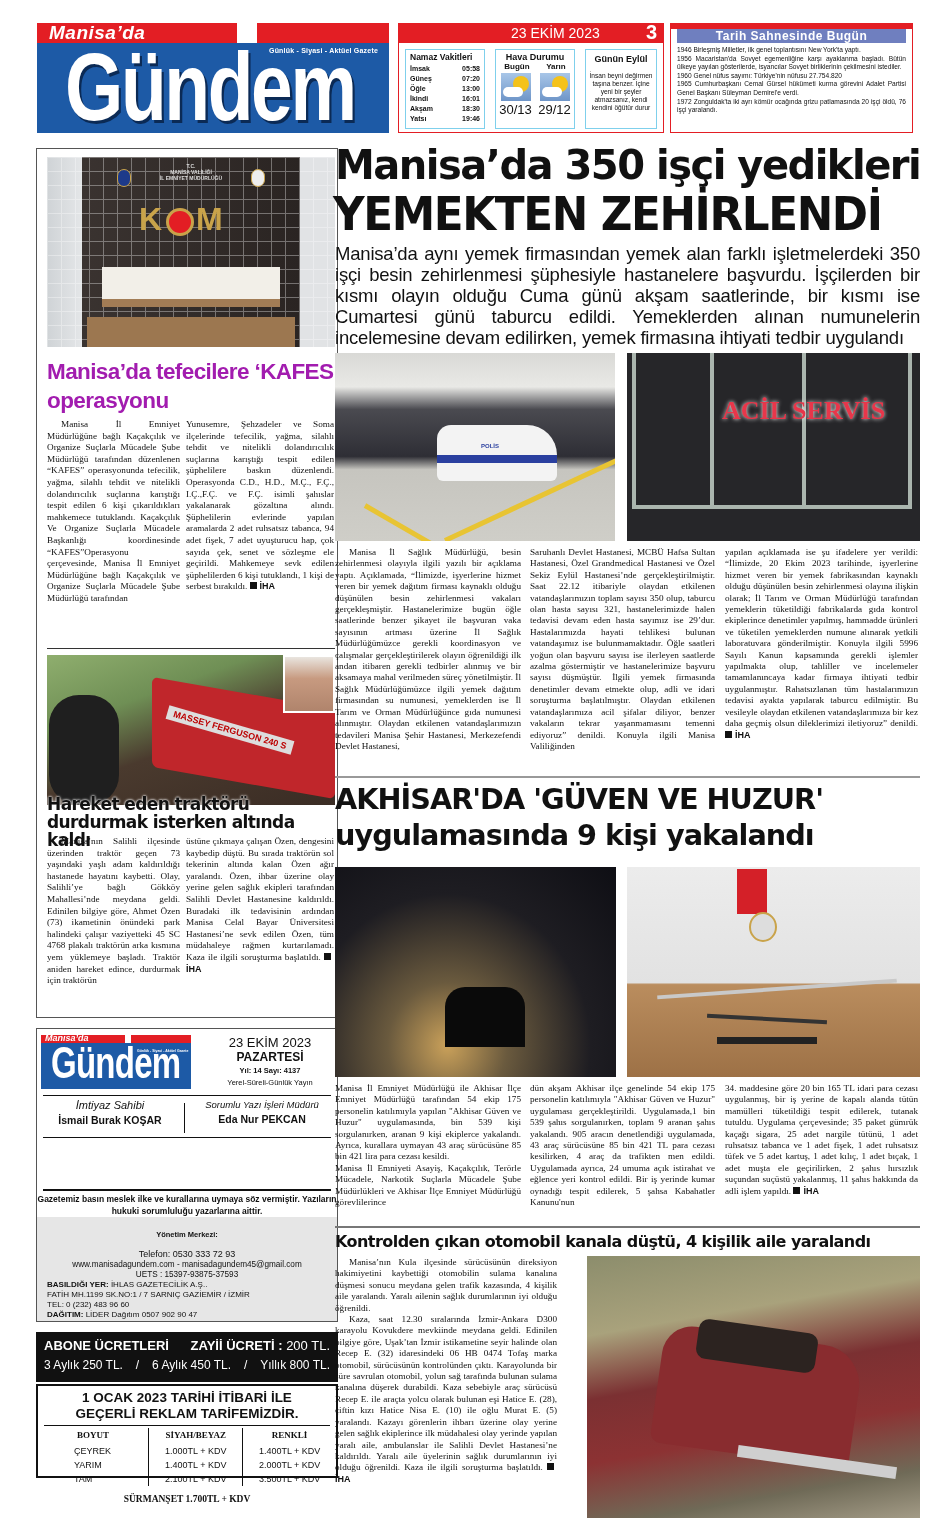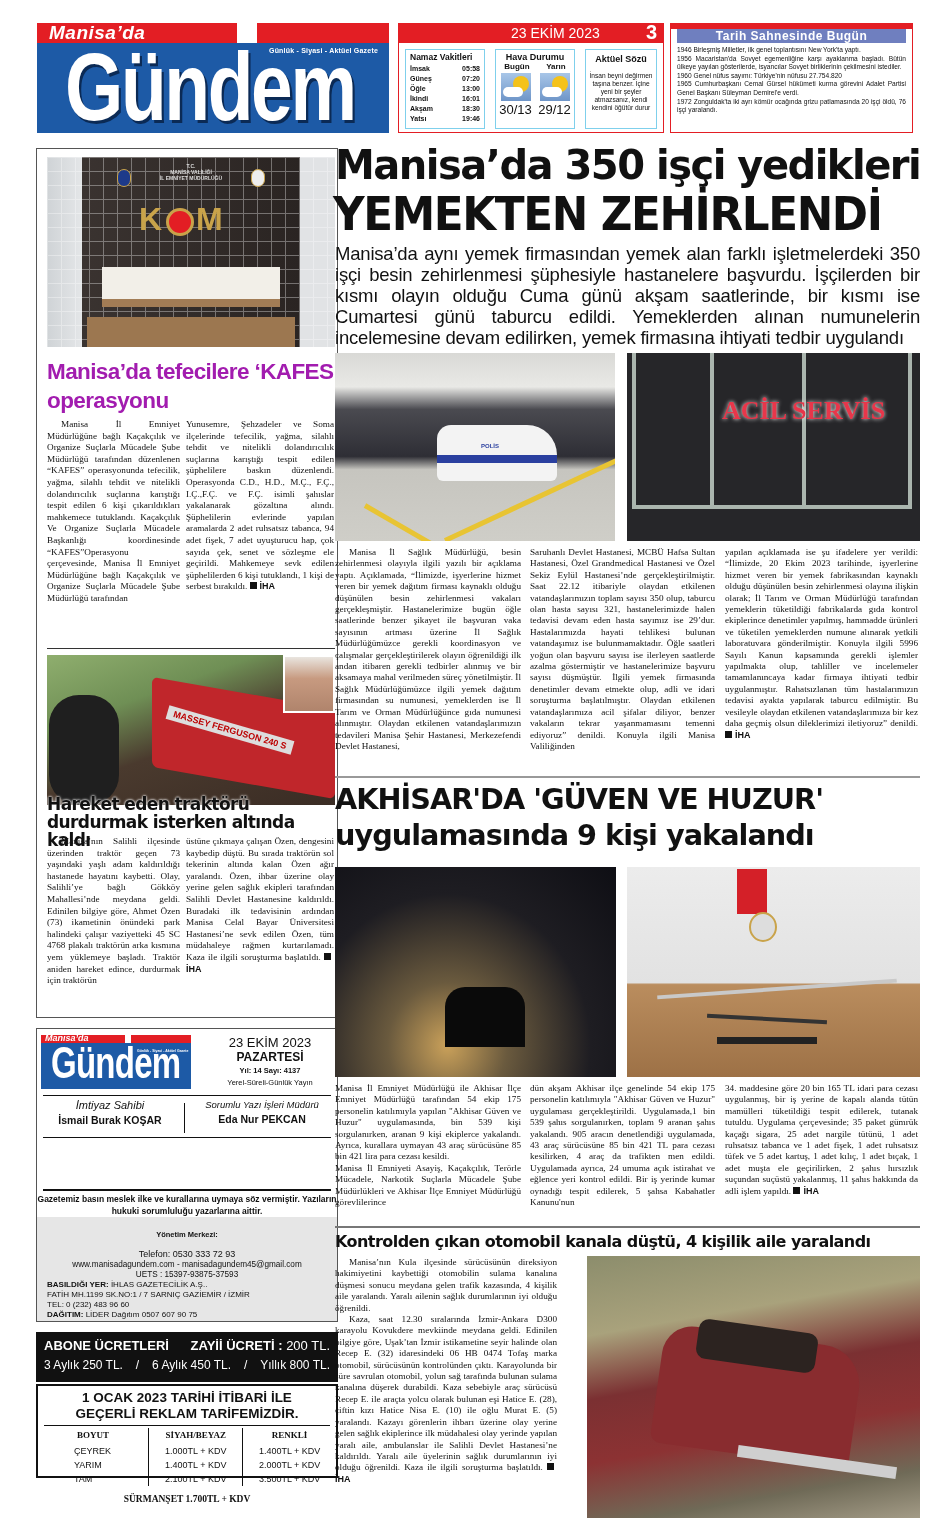--- a/index.html
+++ b/index.html
@@ -184,21 +184,21 @@
           <div class="sun"></div>
           <div class="cloud"></div>
         </div>
     </div>
     <div class="temps">
       <span>30/13</span>
       <span>29/12</span>
     </div>
   </div>
   <div id="quote" class="wbox">
-    <h4>Aktüel Sözü</h4>
+    <h4>Günün Eylül</h4>
     <p>İnsan beyni değirmen taşına benzer. İçine yeni bir şeyler atmazsanız, kendi kendini öğütür durur</p>
   </div>
 </div>
 
 <div id="tarih" class="abs">
   <div class="tt">Tarih Sahnesinde Bugün</div>
   <div class="body">
     <div>1946 Birleşmiş Milletler, ilk genel toplantısını New York'ta yaptı.</div>
     <div>1956 Macaristan'da Sovyet egemenliğine karşı ayaklanma başladı. Bütün ülkeye yayılan gösterilerde, isyancılar Sovyet birliklerinin çekilmesini istediler.</div>
     <div>1960 Genel nüfus sayımı: Türkiye'nin nüfusu 27.754.820</div>
@@ -268,21 +268,21 @@
 </div>
 
 <div id="mgmt" class="abs">
   <div class="h">Yönetim Merkezi:</div>
   <div class="c">Telefon: 0530 333 72 93</div>
   <div class="c2">www.manisadagundem.com - manisadagundem45@gmail.com</div>
   <div class="c2">UETS : 15397-93875-37593</div>
   <div class="p"><b>BASILDIĞI YER:</b> <span>İHLAS GAZETECİLİK A.Ş..</span></div>
   <div class="p">FATİH MH.1199 SK.NO:1 / 7 SARNIÇ GAZİEMİR / İZMİR</div>
   <div class="p">TEL: 0 (232) 483 96 60</div>
-  <div class="p"><b>DAĞITIM:</b> <span>LİDER Dağıtım 0507 607 90 75</span></div>
+  <div class="p"><b>DAĞITIM:</b> <span>LİDER Dağıtım 0507 902 90 47</span></div>
 </div>
 
 <div id="abone" class="abs">
   <div class="r1">
       <b>ABONE ÜCRETLERİ</b>
       <span><b>ZAYİİ ÜCRETİ :</b> <span>200 TL.</span></span>
     </div>
   <div class="r2">
     <span>3 Aylık 250 TL.</span>
     <span>/</span>

